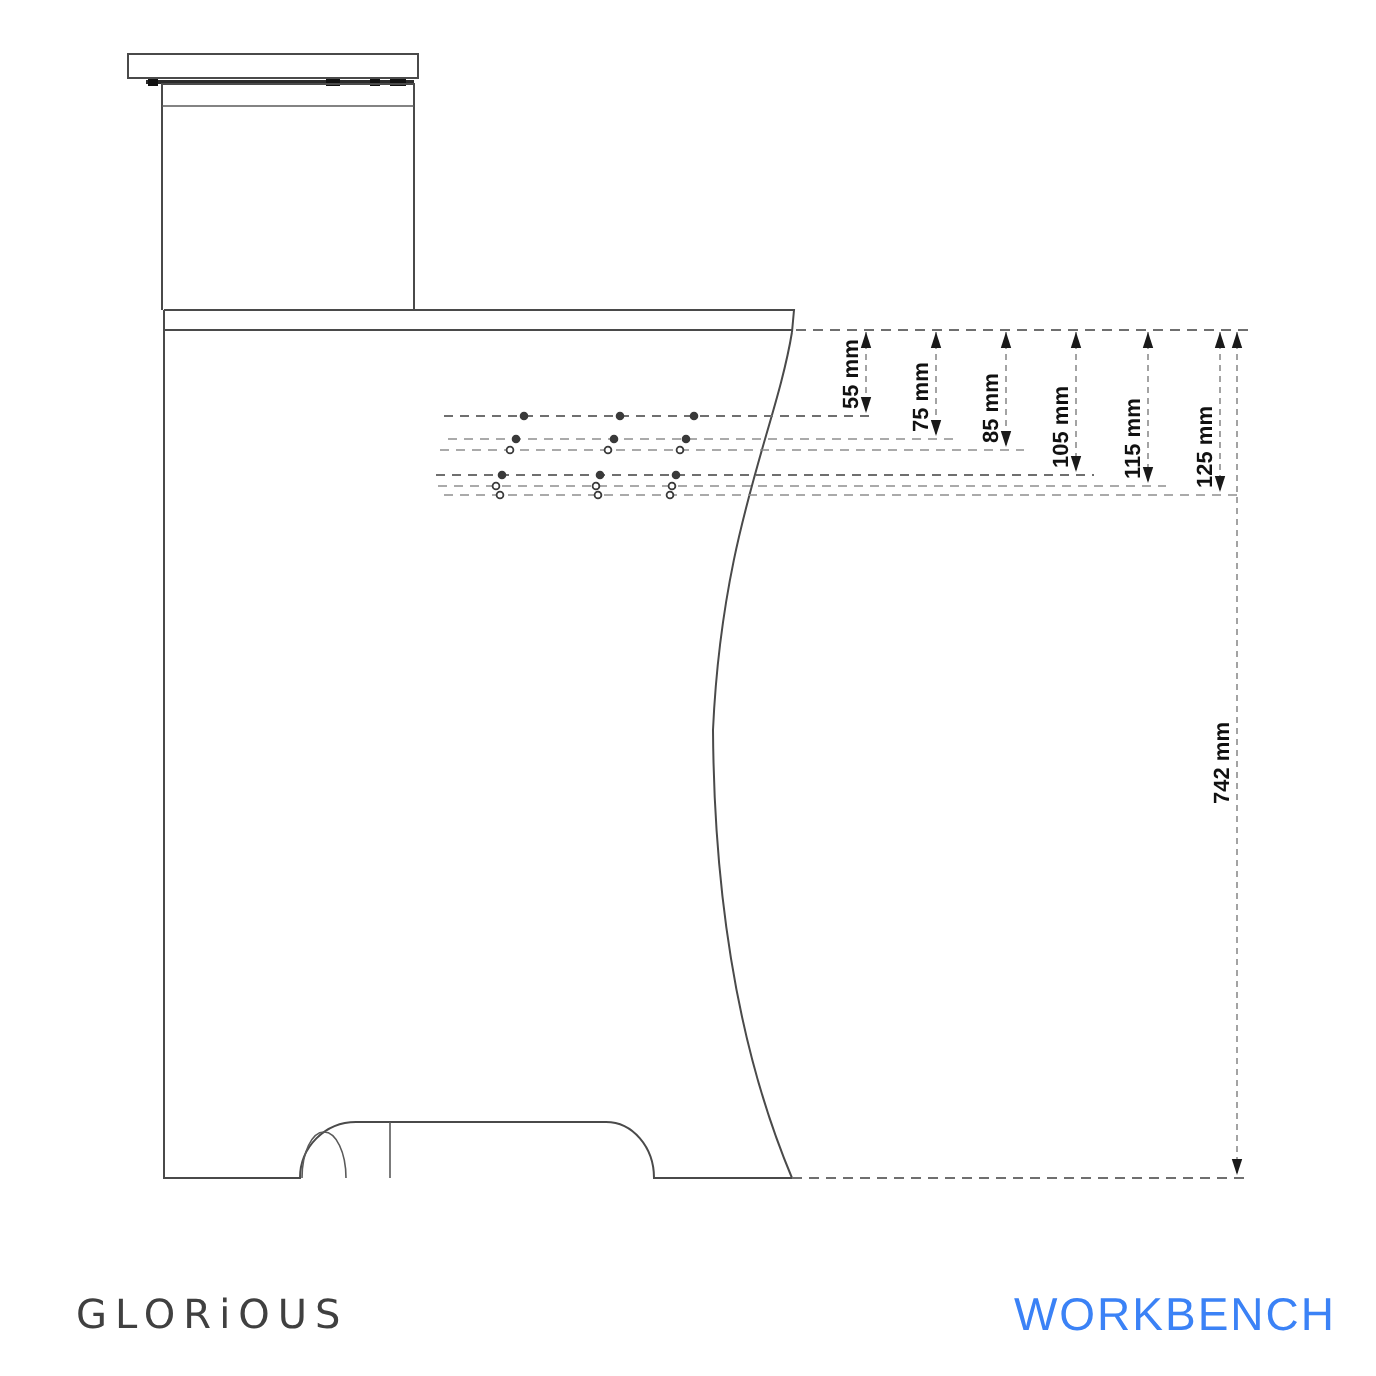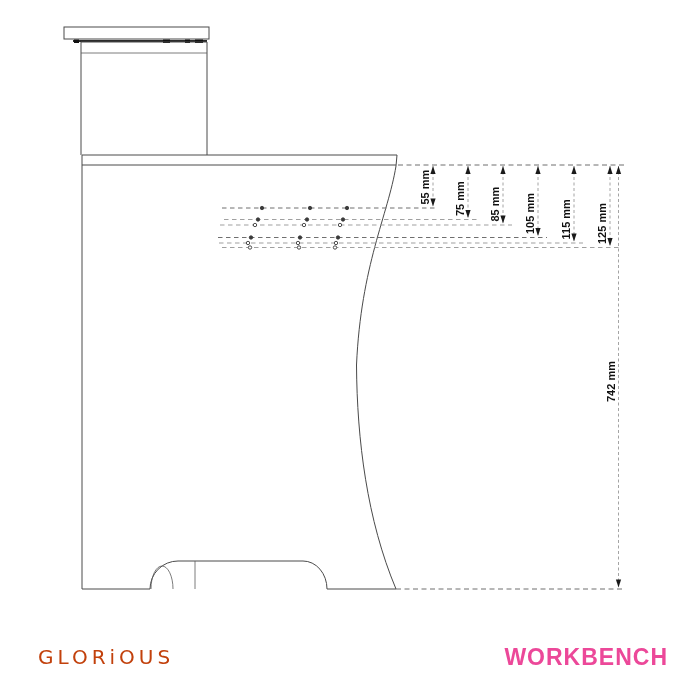--- a/index.html
+++ b/index.html
@@ -12,27 +12,27 @@
   .outline{stroke:#4a4a4a;stroke-width:1;fill:none;}
   .outline-thin{stroke:#5a5a5a;stroke-width:0.8;fill:none;}
   .hardware{stroke:#2b2b2b;stroke-width:2;fill:none;}
   .dim-label{
     font-family:"Liberation Sans", sans-serif;
     font-size:11px;font-weight:bold;fill:#111;
   }
   .brand-logo{
     position:absolute;left:38px;top:645px;
     font-family:"DejaVu Sans", sans-serif;
-    font-size:20px;font-weight:400;color:#c2410c;
+    font-size:20px;font-weight:400;color:#404040;
     letter-spacing:4px;
   }
   .product-name{
     position:absolute;right:20px;top:644px;
     font-family:"Liberation Sans", sans-serif;
-    font-size:23px;font-weight:700;color:#ec4899;
+    font-size:23px;font-weight:400;color:#3b82f6;
     letter-spacing:1px;
   }
 </style>
 </head>
 <body>
 
 <svg id="drawing" width="688" height="688" viewBox="0 0 688 688">
 
   <g>
 

